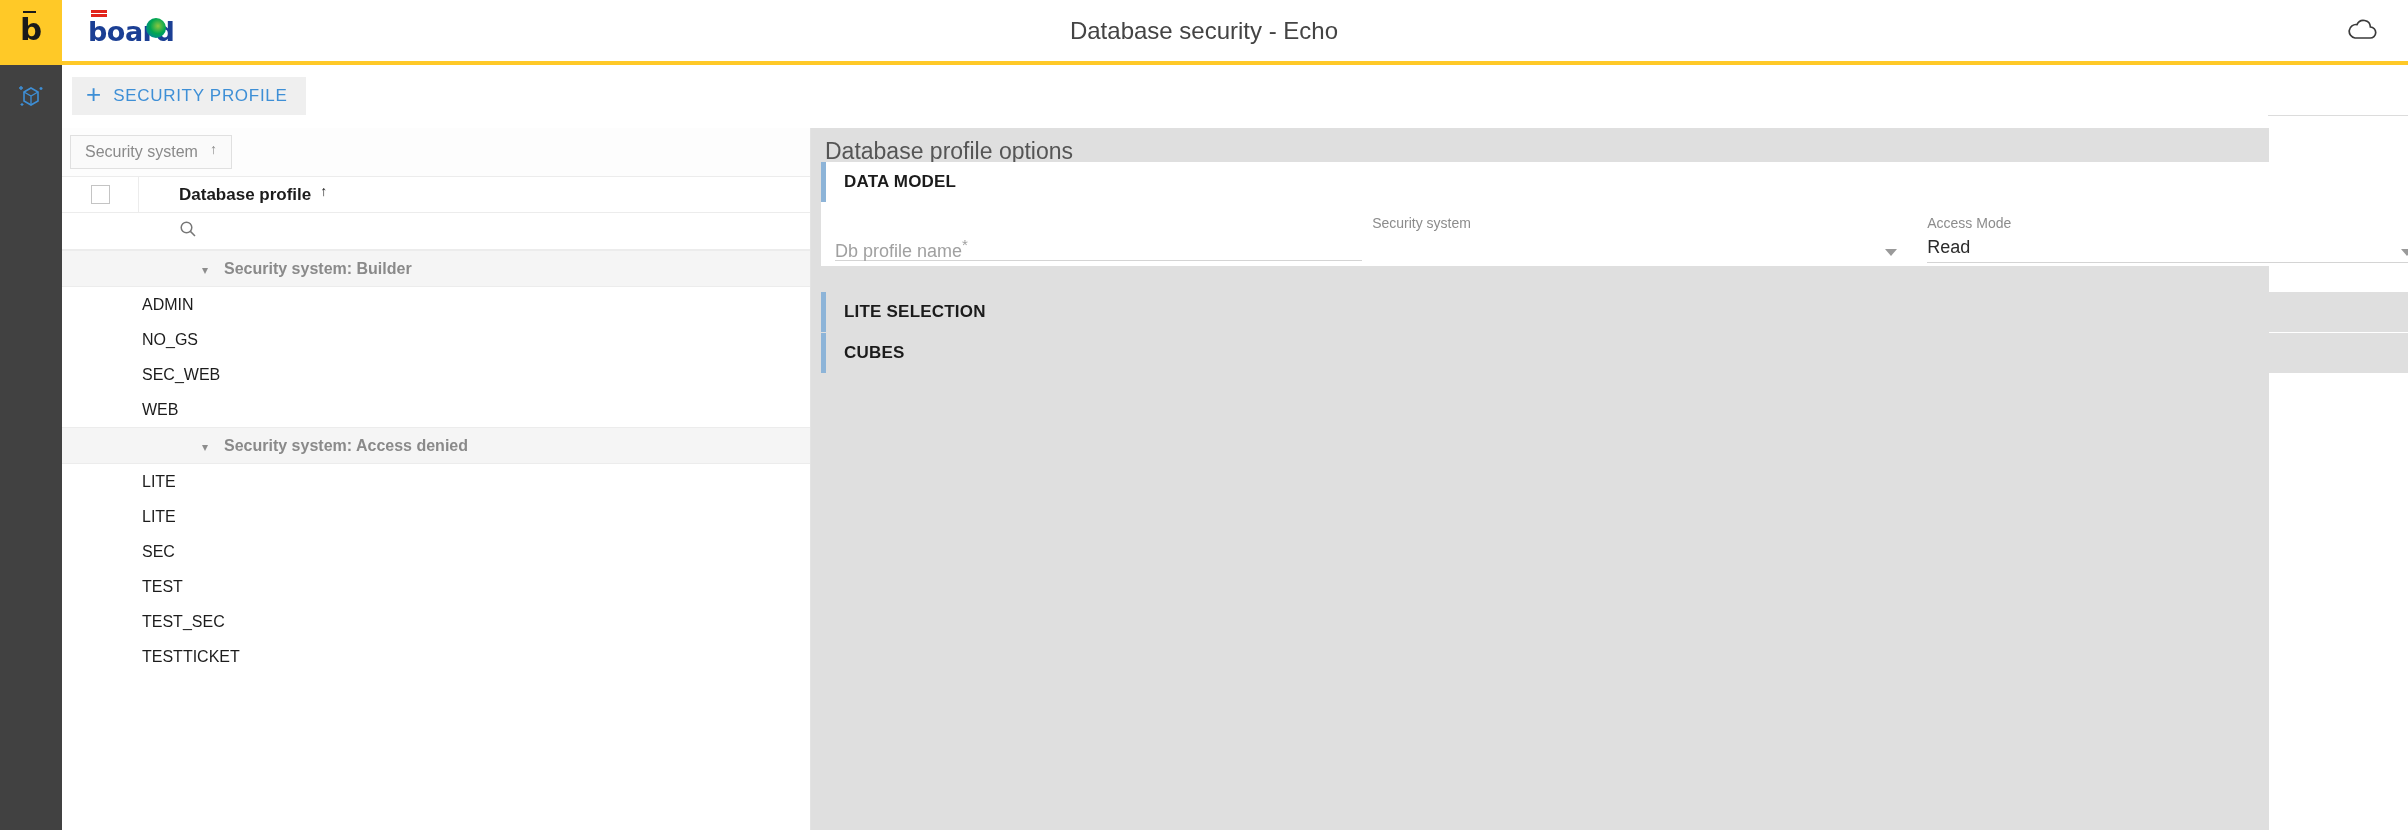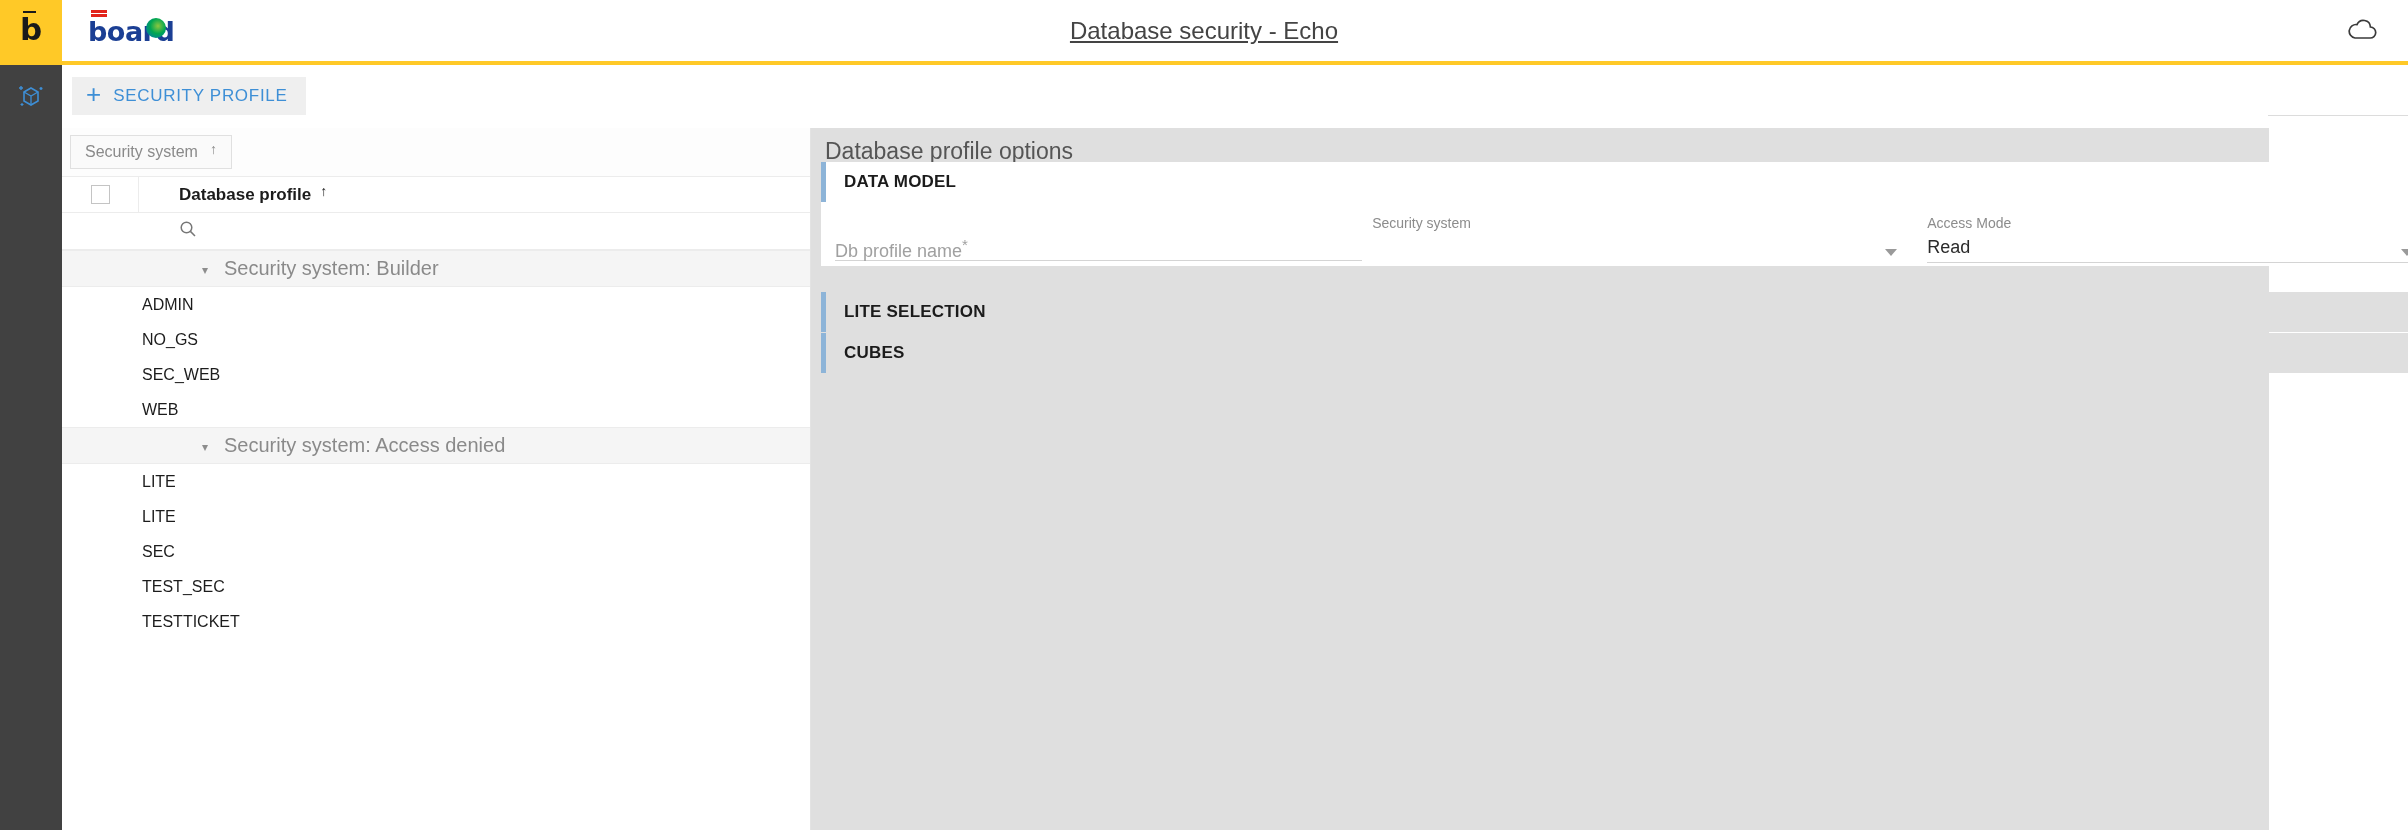--- a/index.html
+++ b/index.html
@@ -94,21 +94,20 @@
     left: 0;
     top: 0;
     width: 2408px;
     height: 61px;
     line-height: 61px;
     text-align: center;
     font-size: 24px;
     color: #444;
     font-weight: 400;
     pointer-events: none;
-    text-decoration: underline;
   }
   .cloud-icon {
     position: absolute;
     right: 24px;
     top: 15px;
     width: 44px;
     height: 30px;
     display: flex;
     align-items: center;
     justify-content: center;
@@ -283,22 +282,22 @@
     gap: 16px;
     cursor: pointer;
   }
   .group-caret {
     font-size: 12px;
     color: #8d8d8d;
     position: relative;
     top: 1px;
   }
   .group-label {
-    font-size: 20px;
-    font-weight: normal;
+    font-size: 16px;
+    font-weight: bold;
     color: #8a8a8a;
   }
   .item-row {
     height: 35px;
     display: flex;
     align-items: center;
     padding-left: 80px;
     background: #ffffff;
     cursor: pointer;
     font-size: 16px;
@@ -476,20 +475,21 @@
   <div class="item-row">SEC_WEB</div>
   <div class="item-row">WEB</div>
 
   <div class="group-row">
     <span class="group-caret">▾</span>
     <span class="group-label">Security system: Access denied</span>
   </div>
   <div class="item-row">LITE</div>
   <div class="item-row">LITE</div>
   <div class="item-row">SEC</div>
+  <div class="item-row">TEST</div>
   <div class="item-row">TEST_SEC</div>
   <div class="item-row">TESTTICKET</div>
 </div>
 
 <div class="detail">
   <div class="detail-title">Database profile options</div>
 
   <div class="section sec-datamodel">
     <div class="sec-head">
       <span class="sec-title">DATA MODEL</span>

